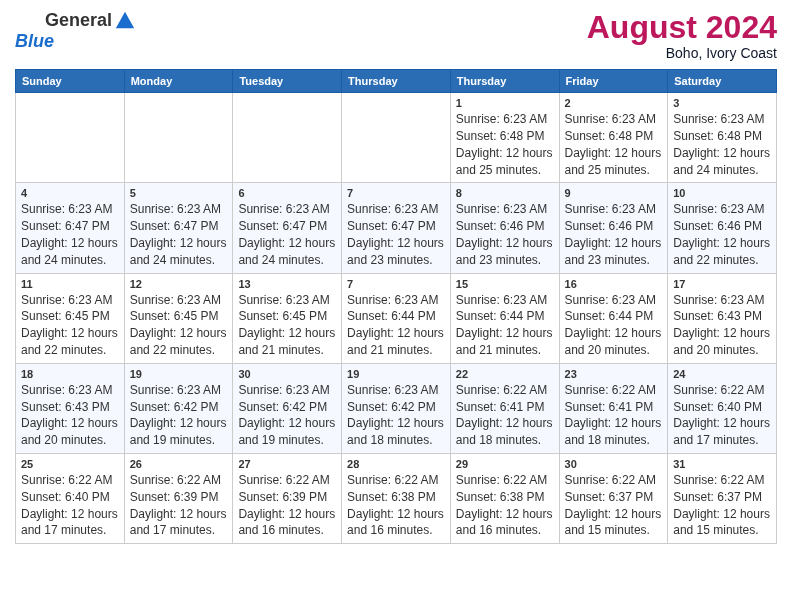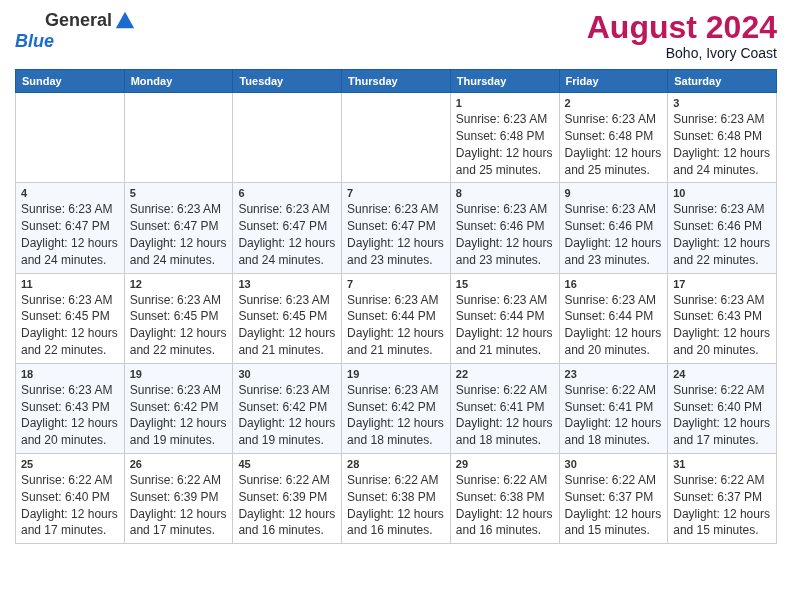--- a/index.html
+++ b/index.html
@@ -316,21 +316,21 @@
 and 17 minutes.</div>
           </td>
           <td>
             <span class="day-number">26</span>
             <div class="day-info" style="white-space: pre-line;">Sunrise: 6:22 AM
 Sunset: 6:39 PM
 Daylight: 12 hours
 and 17 minutes.</div>
           </td>
           <td>
-            <span class="day-number">45</span>
+            <span class="day-number">27</span>
             <div class="day-info" style="white-space: pre-line;">Sunrise: 6:22 AM
 Sunset: 6:39 PM
 Daylight: 12 hours
 and 16 minutes.</div>
           </td>
           <td>
             <span class="day-number">28</span>
             <div class="day-info" style="white-space: pre-line;">Sunrise: 6:22 AM
 Sunset: 6:38 PM
 Daylight: 12 hours

